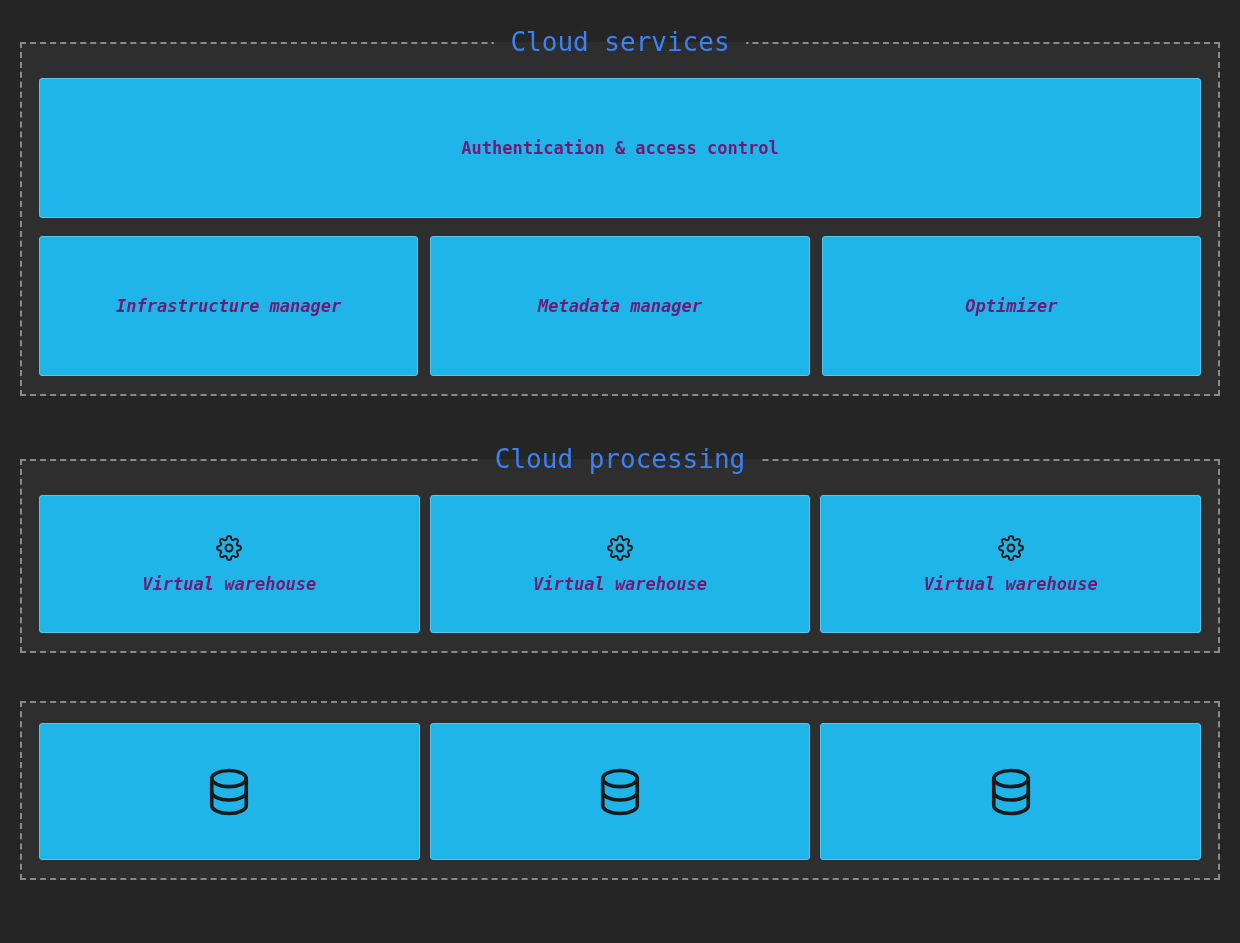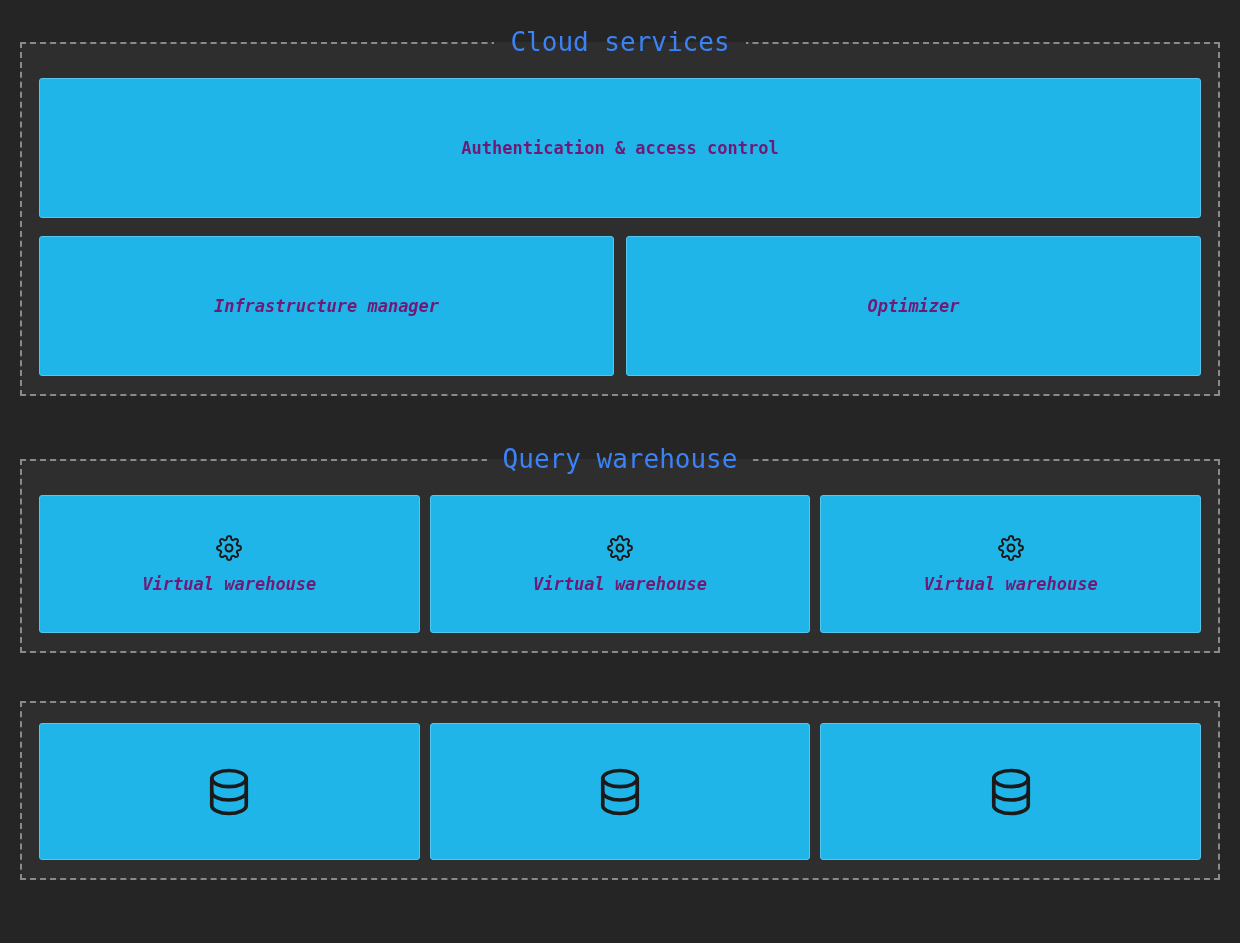--- a/index.html
+++ b/index.html
@@ -72,27 +72,30 @@
 
     <div class="node node-wide">
       <span class="node-label">Authentication &amp; access control</span>
     </div>
 
     <div class="row cols-4 row-gap-top">
       <div class="node h-mgr">
         <span class="node-label">Infrastructure manager</span>
       </div>
       <div class="node h-mgr">
+        <span class="node-label">Metadata manager</span>
+      </div>
+      <div class="node h-mgr">
         <span class="node-label">Optimizer</span>
       </div>
     </div>
   </fieldset>
 
   <fieldset class="section">
-    <legend class="section-title">Query warehouse</legend>
+    <legend class="section-title">Cloud processing</legend>
 
     <div class="row cols-3">
 
       <div class="node h-vw">
         <span class="icon">
           <svg width="26" height="26" viewBox="0 0 24 24" fill="none" stroke="#1a1a1a" stroke-width="1.8" stroke-linecap="round" stroke-linejoin="round">
               <circle cx="12" cy="12" r="3.2"></circle>
               <path d="M19.4 15a1.65 1.65 0 0 0 .33 1.82l.06.06a2 2 0 0 1 0 2.83 2 2 0 0 1-2.83 0l-.06-.06a1.65 1.65 0 0 0-1.82-.33 1.65 1.65 0 0 0-1 1.51V21a2 2 0 0 1-2 2 2 2 0 0 1-2-2v-.09A1.65 1.65 0 0 0 9 19.4a1.65 1.65 0 0 0-1.82.33l-.06.06a2 2 0 0 1-2.83 0 2 2 0 0 1 0-2.83l.06-.06a1.65 1.65 0 0 0 .33-1.82 1.65 1.65 0 0 0-1.51-1H3a2 2 0 0 1-2-2 2 2 0 0 1 2-2h.09A1.65 1.65 0 0 0 4.6 9a1.65 1.65 0 0 0-.33-1.82l-.06-.06a2 2 0 0 1 0-2.83 2 2 0 0 1 2.83 0l.06.06a1.65 1.65 0 0 0 1.82.33H9a1.65 1.65 0 0 0 1-1.51V3a2 2 0 0 1 2-2 2 2 0 0 1 2 2v.09a1.65 1.65 0 0 0 1 1.51 1.65 1.65 0 0 0 1.82-.33l.06-.06a2 2 0 0 1 2.83 0 2 2 0 0 1 0 2.83l-.06.06a1.65 1.65 0 0 0-.33 1.82V9a1.65 1.65 0 0 0 1.51 1H21a2 2 0 0 1 2 2 2 2 0 0 1-2 2h-.09a1.65 1.65 0 0 0-1.51 1z"></path>
             </svg>
         </span>

